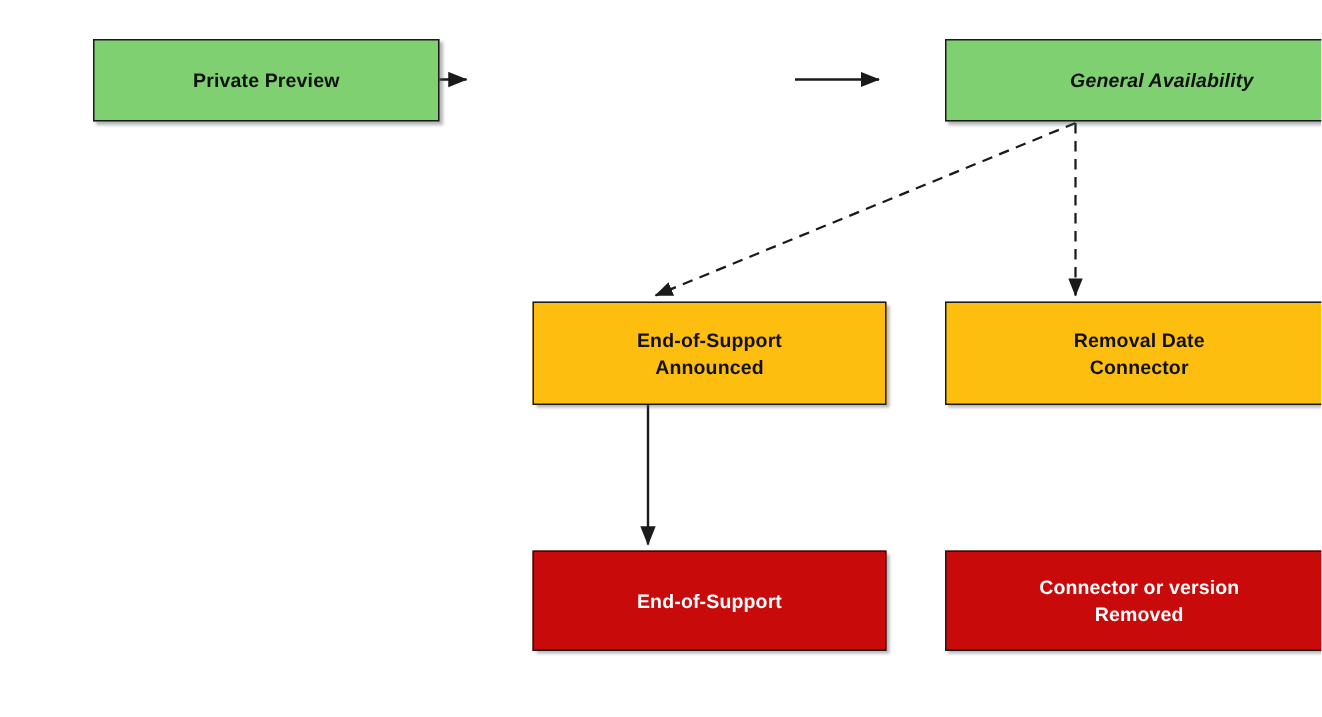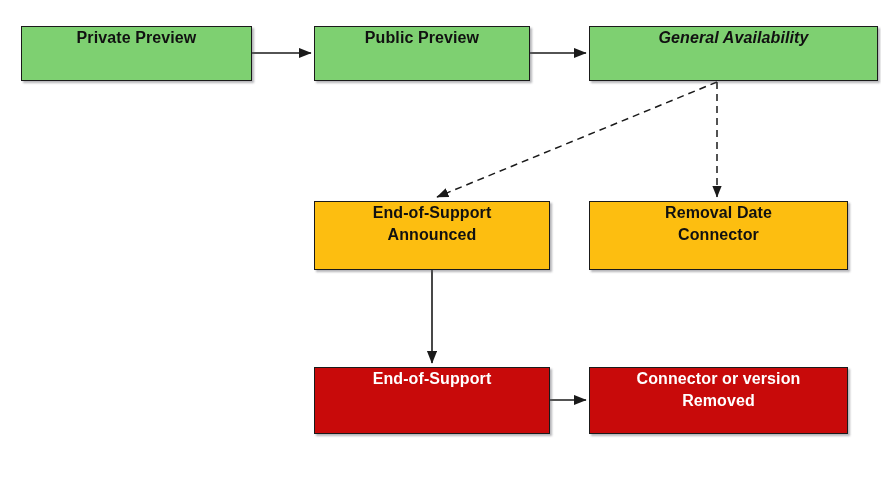--- a/index.html
+++ b/index.html
@@ -13,27 +13,29 @@
     height: 478px;
     background: #ffffff;
     font-family: "Liberation Sans", sans-serif;
     overflow: hidden;
   }
   .node {
     position: absolute;
     box-sizing: border-box;
     border: 1.5px solid #1a1a1a;
     display: flex;
+    align-items: center;
     justify-content: center;
     text-align: center;
     font-weight: bold;
-    font-size: 16px;
+    font-size: 13px;
     line-height: 1.35;
     letter-spacing: 0.1px;
     box-shadow: 2px 2px 2px rgba(90,90,100,0.45);
+    margin-left: 41px;
   }
   .node-green {
     background: #7ED071;
     color: #111111;
   }
   .node-orange {
     background: #FDBE10;
     color: #111111;
   }
   .node-red {
@@ -82,23 +84,20 @@
 
     <line x1="432" y1="270" x2="432" y2="363" stroke="#1A1A1A" stroke-width="1.6" marker-end="url(#arrowSolid)"></line>
 
     <line x1="550" y1="400" x2="586" y2="400" stroke="#1A1A1A" stroke-width="1.6" marker-end="url(#arrowSolid)"></line>
   </svg>
 
   <div class="node node-green" style="left:21px; top:26px; width:231px; height:55px;">
     <span class="node-label">Private Preview</span>
   </div>
 
-  <div class="node node-green" style="left:314px; top:26px; width:216px; height:55px;">
-    <span class="node-label">Public Preview</span>
-  </div>
 
   <div class="node node-green" style="left:589px; top:26px; width:289px; height:55px;font-style:italic;">
     <span class="node-label">General Availability</span>
   </div>
 
   <div class="node node-orange" style="left:314px; top:201px; width:236px; height:69px;">
     <span class="node-label">End-of-Support
 Announced</span>
   </div>
 

